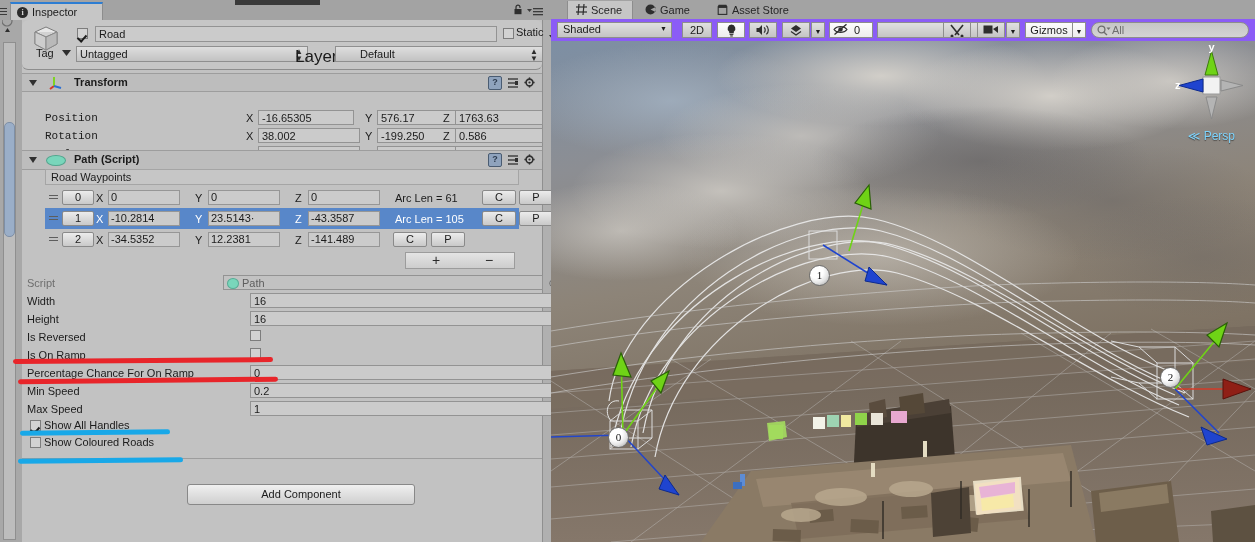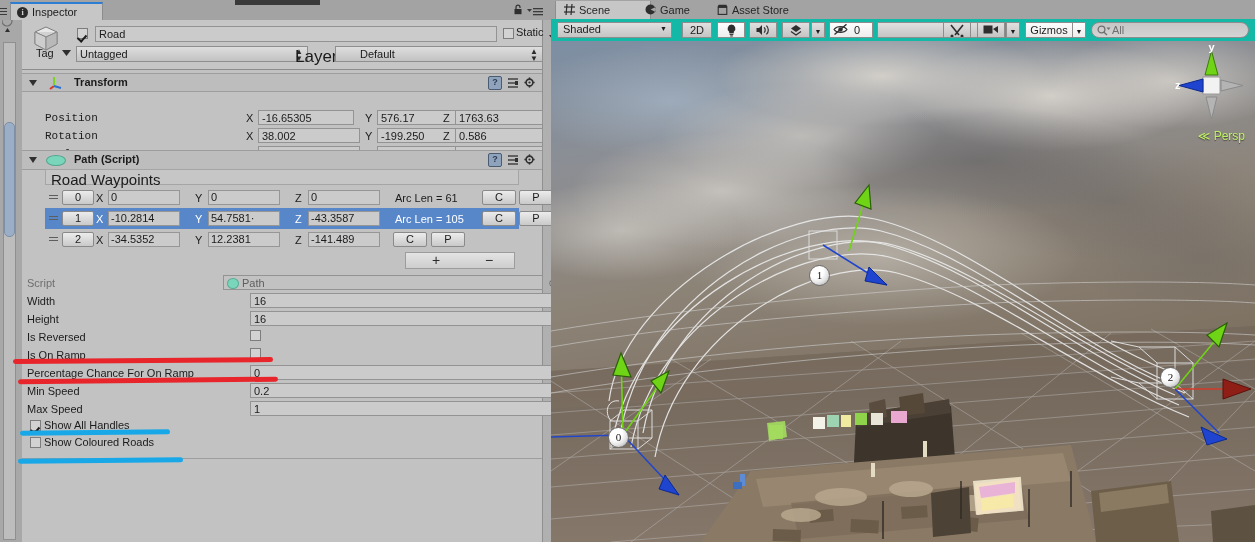--- a/index.html
+++ b/index.html
@@ -31,21 +31,21 @@
   #lp-thumb{position:absolute;left:4px;top:102px;width:11px;height:115px;background:#9aaec8;
             border:1px solid #7e8fa6;border-radius:5px;box-sizing:border-box;}
 
   
   #insp-body{position:absolute;left:22px;top:20px;width:520px;height:522px;background:#c2c2c2;}
   #insp-scroll{position:absolute;left:542px;top:20px;width:9px;height:522px;background:#b0b0b0;
                border-left:1px solid #8f8f8f;box-sizing:border-box;}
 
   
   #hdr{position:absolute;left:0;top:0;width:520px;height:49px;background:#c6c6c6;
-       border-bottom:1px solid #8d8d8d;}
+       border-bottom:1px solid #8d8d8d;border-radius:6px;}
   #cube{position:absolute;left:8px;top:4px;width:34px;height:30px;}
   #cube-caret{position:absolute;left:40px;top:26px;}
   #enabled-cb{position:absolute;left:55px;top:8px;}
   #name-field{position:absolute;left:73px;top:6px;width:402px;height:16px;}
   #static-cb{position:absolute;left:481px;top:8px;}
   #static-lbl{position:absolute;left:494px;top:6px;font-size:11px;}
   #static-caret{position:absolute;left:527px;top:11px;}
   #tag-lbl{position:absolute;left:14px;top:27px;font-size:11px;}
   #tag-dd{position:absolute;left:54px;top:26px;width:232px;height:16px;}
   #layer-lbl{position:absolute;left:273px;top:27px;font-size:17px;}
@@ -77,21 +77,21 @@
   .ic-gear{width:12px;height:12px;position:relative;}
 
   
   .row-lbl{position:absolute;font-size:11px;color:#1b1b1b;font-family:Liberation Mono, monospace;}
   .axis-lbl{position:absolute;font-size:11px;color:#1b1b1b;}
 
   
   #wplist{position:absolute;left:0;width:520px;}
   #wp-head{position:absolute;left:23px;top:0px;width:474px;height:16px;background:#c6c6c6;
            border:1px solid #a5a5a5;box-sizing:border-box;}
-  #wp-head span{position:absolute;left:5px;top:1px;font-size:15px;}
+  #wp-head span{position:absolute;left:5px;top:1px;font-size:11px;}
   .wprow{position:absolute;left:23px;width:474px;height:21px;box-sizing:border-box;}
   .wprow.sel{background:#5887c9;}
   .wprow.sel .wp-txt{color:#ffffff;}
   .drag{position:absolute;left:4px;top:8px;width:9px;height:5px;}
   .drag i{display:block;height:1px;background:#5d5d5d;margin-bottom:2px;}
   .idxbtn{position:absolute;left:17px;top:3px;width:32px;height:15px;text-align:center;
           font-size:11px;line-height:13px;background-image:linear-gradient(#ececec,#c9c9c9);
           border:1px solid #8a8a8a;box-sizing:border-box;border-radius:2px;color:#1b1b1b;}
   .wp-txt{position:absolute;font-size:11px;}
   .numf{position:absolute;top:3px;height:15px;background:#cbcbcb;border:1px solid #969696;
@@ -117,35 +117,35 @@
   
   .ann{position:absolute;border-radius:3px;}
 
   
   #scene{position:absolute;left:551px;top:0;width:704px;height:542px;overflow:hidden;background:#6a6054;}
   #scene-tabs{position:absolute;left:0;top:0;width:704px;height:19px;background:#a3a3a3;
               border-bottom:1px solid #7b7b7b;}
   .stab{position:absolute;top:1px;height:18px;display:flex;align-items:center;gap:4px;
         padding:0 8px;box-sizing:border-box;font-size:11px;color:#262626;}
   .stab.active{background:#c6c6c6;border-left:1px solid #8d8d8d;border-right:1px solid #8d8d8d;}
-  #scene-toolbar{position:absolute;left:0;top:19px;width:704px;height:22px;background:#14b8a6;
+  #scene-toolbar{position:absolute;left:0;top:19px;width:704px;height:22px;background:#8b5cf6;
                  border-bottom:1px solid #7f7f7f;}
   .tb{position:absolute;top:3px;height:16px;box-sizing:border-box;font-size:11px;line-height:14px;
       background-image:linear-gradient(#e0e0e0,#c4c4c4);border:1px solid #8d8d8d;color:#1b1b1b;
       text-align:center;}
   .tb.pressed{background-image:linear-gradient(#fdfdfd,#ededed);}
   #sv{position:absolute;left:0;top:41px;width:704px;height:501px;overflow:hidden;}
 
   .wpmark{position:absolute;width:21px;height:21px;border-radius:50%;
           background:radial-gradient(circle at 34% 30%,#ffffff 36%,#e4e4e4 62%,#9a9a9a 100%);
           border:1px solid #6d6d6d;box-sizing:border-box;color:#111;font-size:11px;
           line-height:19px;text-align:center;font-family:"Liberation Serif",serif;}
 
   #gizmo{position:absolute;right:8px;top:4px;width:74px;height:105px;}
-  #persp{position:absolute;right:10px;top:88px;font-size:12px;color:#bef264;
+  #persp{position:absolute;right:20px;top:88px;font-size:12px;color:#7dd3fc;
          text-shadow:0 1px 1px rgba(0,0,0,.5);}
 </style>
 </head>
 <body>
 
 <div id="root" class="nosel">
 
   <div id="inspector">
 
     <div id="tabstrip">
@@ -352,21 +352,21 @@
 
         <div class="wprow sel" style="top:39px">
           <span class="drag">
               <i></i>
               <i></i>
             </span>
           <span class="idxbtn">1</span>
           <span class="wp-txt" style="left:51px;top:5px">X</span>
           <span class="numf" style="left:63px;width:72px">-10.2814</span>
           <span class="wp-txt" style="left:150px;top:5px">Y</span>
-          <span class="numf" style="left:163px;width:72px">54.7581·</span>
+          <span class="numf" style="left:163px;width:72px">23.5143·</span>
           <span class="wp-txt" style="left:250px;top:5px">Z</span>
           <span class="numf" style="left:263px;width:72px">-43.3587</span>
           <span class="wp-txt" style="left:350px;top:5px">Arc Len = 105</span>
           <span class="cpbtn" style="left:437px">C</span>
           <span class="cpbtn" style="left:474px">P</span>
         </div>
 
         <div class="wprow" style="top:60px">
           <span class="drag">
               <i></i>
@@ -418,32 +418,33 @@
 
         <span class="cb on" style="position:absolute;left:8px;top:400px"></span>
         <span class="cbrow-lbl" style="left:22px;top:399px">Show All Handles</span>
 
         <span class="cb" style="position:absolute;left:8px;top:417px"></span>
         <span class="cbrow-lbl" style="left:22px;top:416px">Show Coloured Roads</span>
 
         <div style="position:absolute;left:0;top:438px;width:520px;height:1px;background:#9d9d9d"></div>
       </div>
 
+      <div id="addcomp">Add Component</div>
     </div>
 
     <div class="ann" style="left:13px;top:358px;width:260px;height:5px;background:#e8252a;transform:rotate(-0.4deg)"></div>
     <div class="ann" style="left:18px;top:378px;width:260px;height:5px;background:#e8252a;transform:rotate(-0.6deg)"></div>
     <div class="ann" style="left:20px;top:430px;width:150px;height:5px;background:#18a8e8;transform:rotate(-0.5deg)"></div>
     <div class="ann" style="left:18px;top:458px;width:165px;height:5px;background:#18a8e8;transform:rotate(-0.5deg)"></div>
   </div>
 
   <div id="scene">
 
     <div id="scene-tabs">
-      <div class="stab active" style="left:4px;width:96px">
+      <div class="stab active" style="left:16px;width:66px">
         <span>
           <svg width="11" height="11" viewBox="0 0 11 11">
               <g stroke="#2e2e2e" stroke-width="1.2">
             <path d="M3 0 L2 11"></path>
                 <path d="M8 0 L7 11"></path>
                 <path d="M0 3 H11"></path>
                 <path d="M0 8 H11"></path>
               </g>
             </svg>
         </span>

